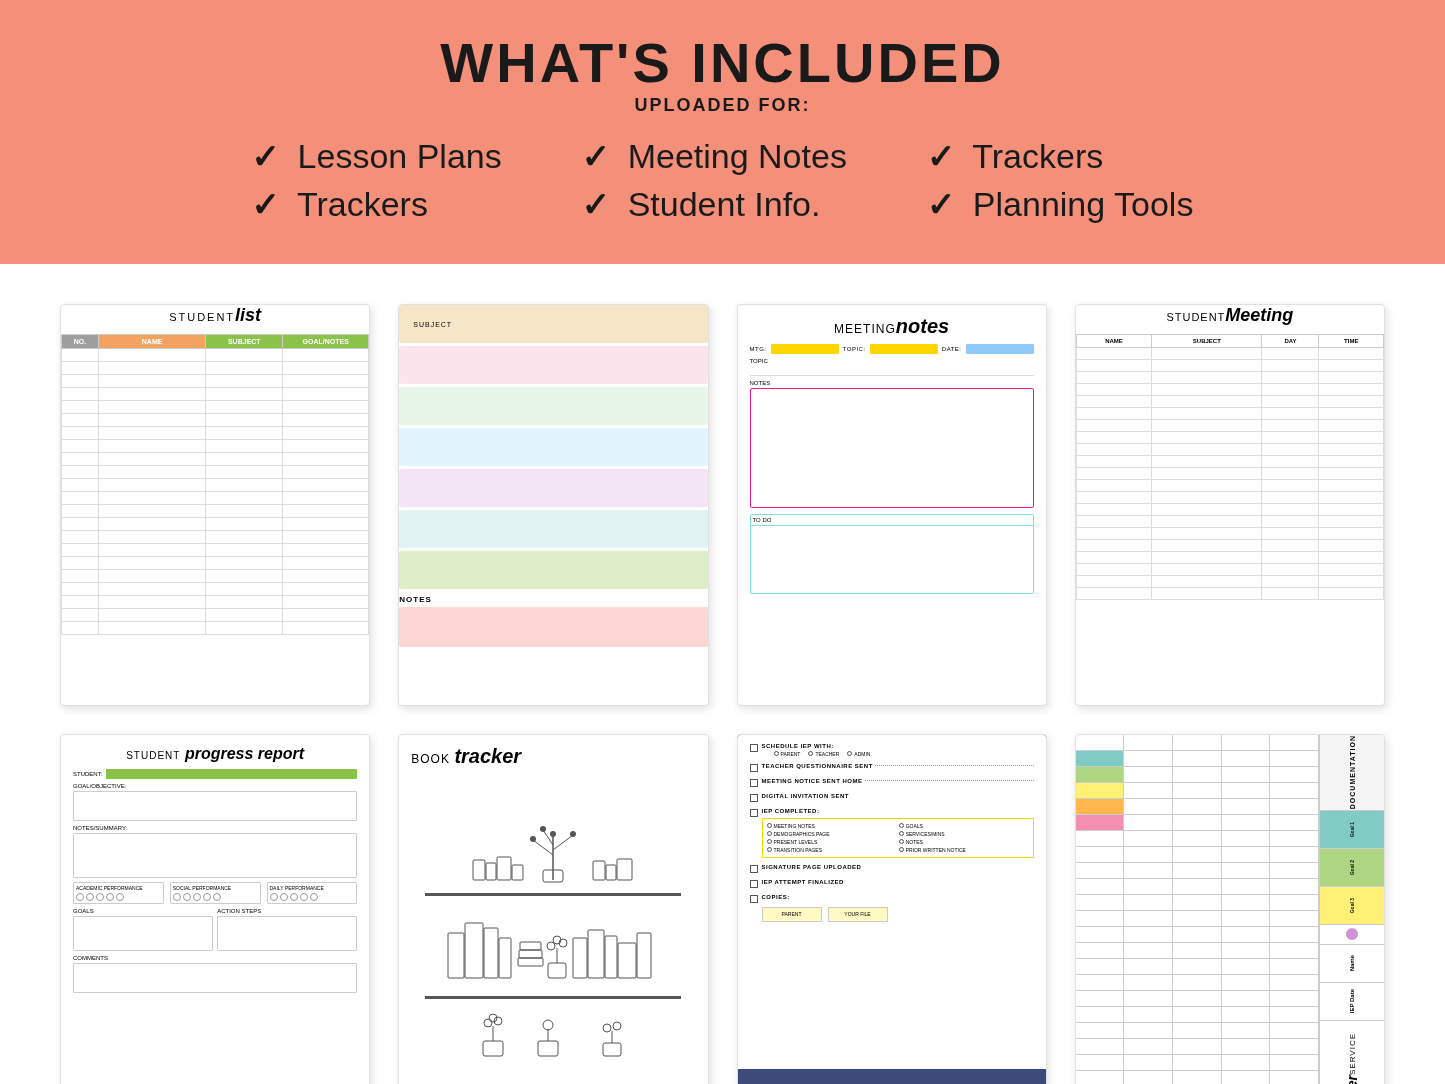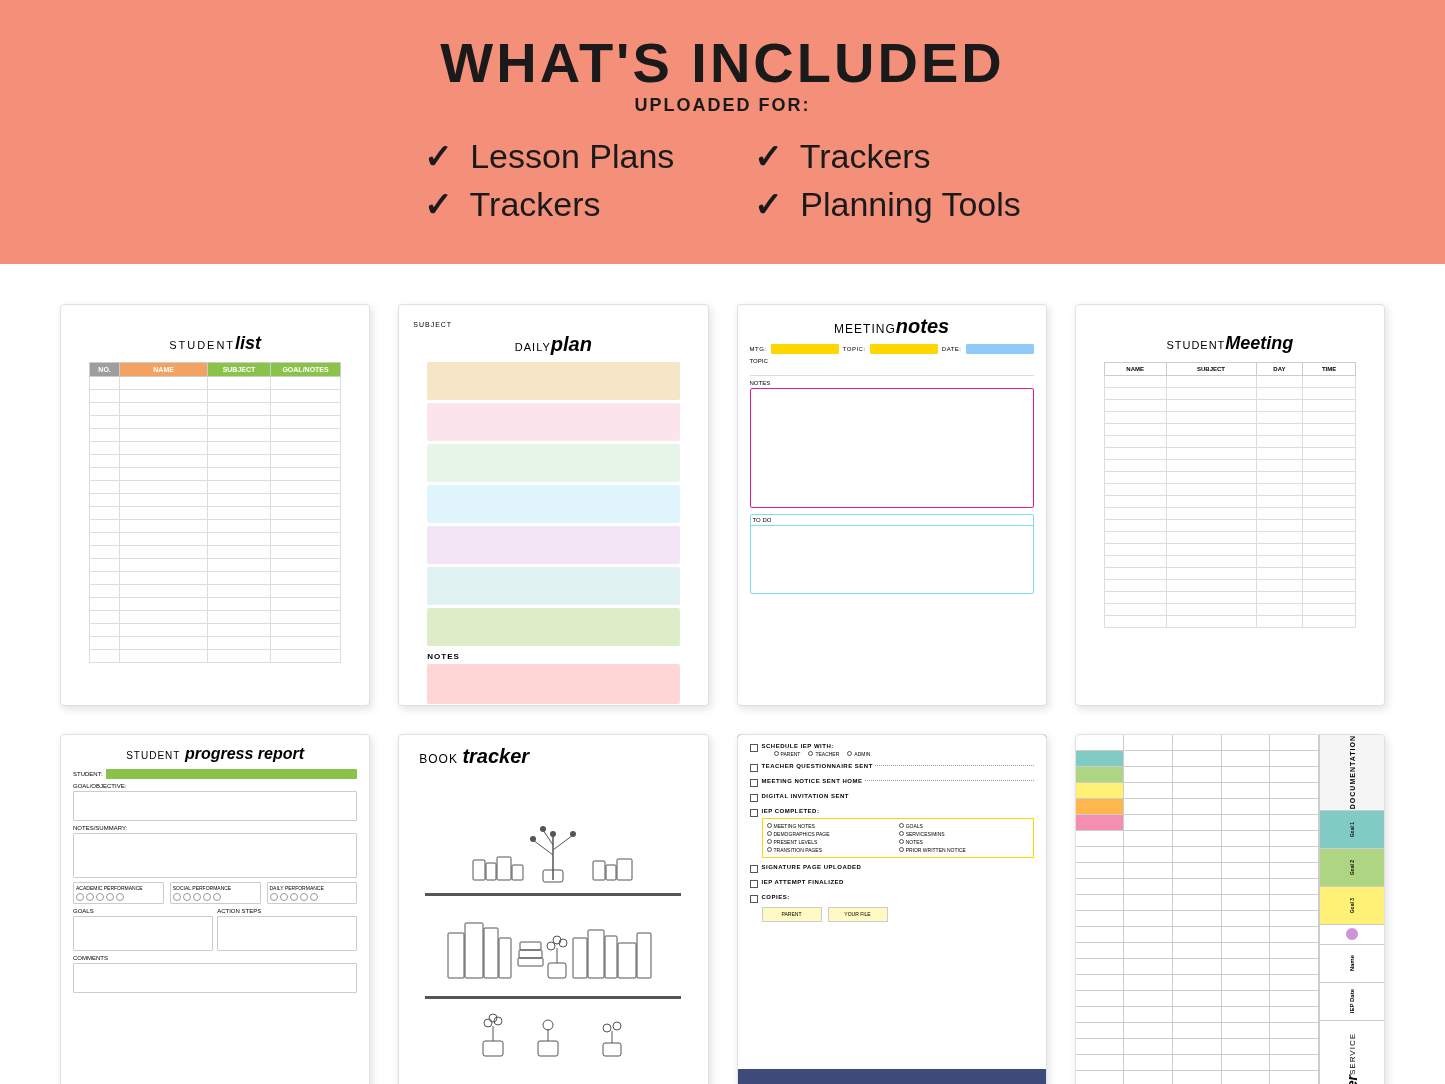--- a/index.html
+++ b/index.html
@@ -63,21 +63,21 @@
       grid-template-columns: repeat(4, 1fr);
       gap: 28px;
     }
     .template-card {
       background: white;
       border: 1px solid #e0e0e0;
       border-radius: 4px;
       box-shadow: 2px 3px 8px rgba(0,0,0,0.12);
       overflow: hidden;
       aspect-ratio: 8.5/11;
-      padding: 28px;
+      padding: 0;
       position: relative;
     }
 
     
     .student-list-card .card-title {
       text-align: center;
       margin-bottom: 8px;
     }
     .student-list-card .card-title .normal { font-size: 11px; letter-spacing: 2px; font-weight: 400; text-transform: uppercase; }
     .student-list-card .card-title .cursive { font-size: 18px; font-style: italic; font-weight: 700; }
@@ -175,21 +175,21 @@
     .progress-report-card .rating-row { display: flex; gap: 6px; margin-bottom: 4px; }
     .progress-report-card .rating-block { flex: 1; border: 0.5px solid #ccc; padding: 2px; border-radius: 1px; }
     .progress-report-card .rating-label { font-size: 5px; margin-bottom: 2px; }
     .progress-report-card .rating-dots { display: flex; gap: 2px; }
     .progress-report-card .dot { width: 8px; height: 8px; border-radius: 50%; border: 0.5px solid #999; }
     .progress-report-card .two-col { display: flex; gap: 4px; margin-bottom: 4px; }
     .progress-report-card .col-box { flex: 1; border: 0.5px solid #ccc; height: 35px; border-radius: 1px; }
 
     
     .book-tracker-card { padding: 10px 12px; background: white; }
-    .book-tracker-card .card-title { margin-bottom: 8px; margin-left: 8px; }
+    .book-tracker-card .card-title { margin-bottom: 8px; }
     .book-tracker-card .card-title .normal { font-size: 12px; font-weight: 400; text-transform: uppercase; letter-spacing: 1px; }
     .book-tracker-card .card-title .cursive { font-size: 20px; font-style: italic; font-weight: 700; }
     .book-tracker-card .illustration {
       display: flex;
       flex-direction: column;
       align-items: center;
       justify-content: center;
       height: calc(100% - 40px);
     }
 
@@ -228,20 +228,30 @@
         <span>Lesson Plans</span>
       </div>
       <div class="feature-item">
         <span class="checkmark">✓</span>
         <span>Trackers</span>
       </div>
     </div>
     <div class="features-col">
       <div class="feature-item">
         <span class="checkmark">✓</span>
+        <span>Meeting Notes</span>
+      </div>
+      <div class="feature-item">
+        <span class="checkmark">✓</span>
+        <span>Student Info.</span>
+      </div>
+    </div>
+    <div class="features-col">
+      <div class="feature-item">
+        <span class="checkmark">✓</span>
         <span>Trackers</span>
       </div>
       <div class="feature-item">
         <span class="checkmark">✓</span>
         <span>Planning Tools</span>
       </div>
     </div>
   </div>
 </div>
 
@@ -393,23 +403,20 @@
               <td></td>
               <td></td>
               <td></td>
             </tr>
         </tbody>
       </table>
     </div>
 
     <div class="template-card daily-plan-card" style="position:relative;">
       <span class="subject-label">SUBJECT</span>
-      <div class="card-title">
-        <span class="normal">DAILY</span><span class="cursive">plan</span>
-      </div>
       <div class="color-rows">
         <div class="color-row" style="background:#f5e6c8;"></div>
         <div class="color-row" style="background:#fce4ec;"></div>
         <div class="color-row" style="background:#e8f5e9;"></div>
         <div class="color-row" style="background:#e1f5fe;"></div>
         <div class="color-row" style="background:#f3e5f5;"></div>
         <div class="color-row" style="background:#e0f2f1;"></div>
         <div class="color-row" style="background:#dcedc8;"></div>
       </div>
       <div class="notes-label">NOTES</div>

